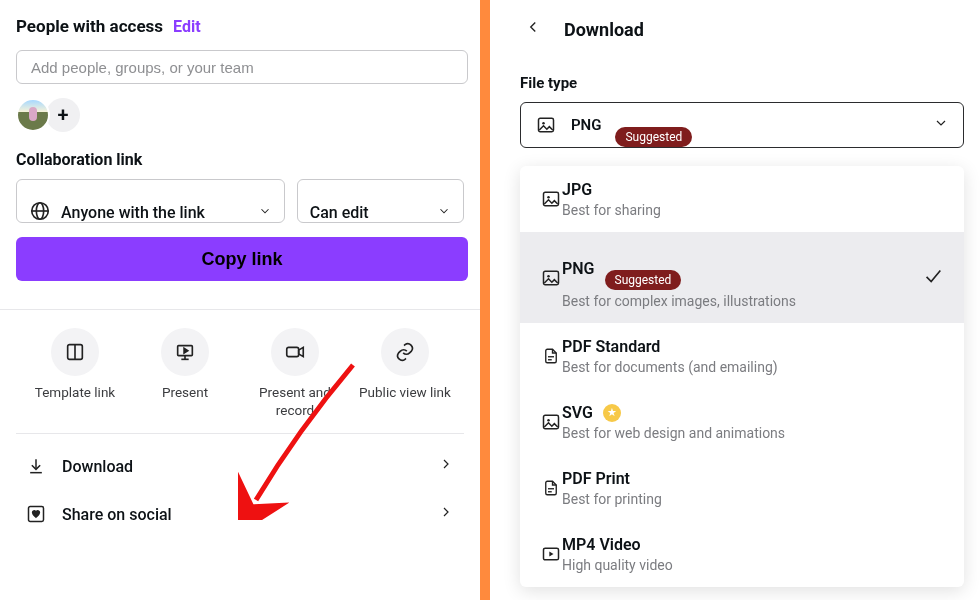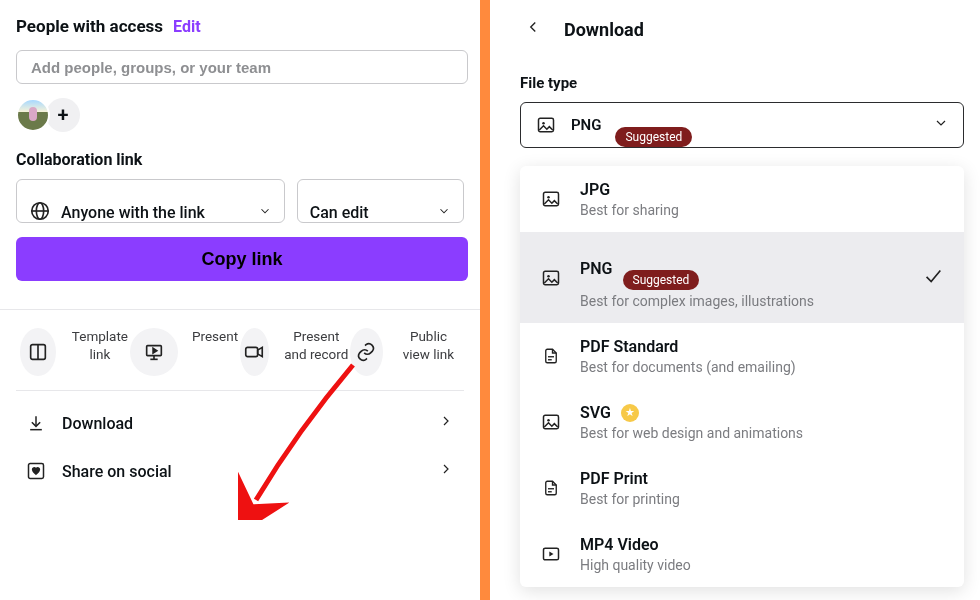--- a/index.html
+++ b/index.html
@@ -29,21 +29,21 @@
     position: relative;
   }
 
   
   .access-row { display:flex; align-items:flex-end; gap:10px; margin-bottom:14px; }
   .access-title { font-weight:700; font-size:17px; }
   .edit-link { color:#8b3dff; font-weight:700; font-size:16px; cursor:pointer; }
 
   .add-input {
     width:452px; height:32px; border:1px solid #c9c9cc; border-radius:6px;
-    padding:16px 14px; font-size:15px; color:#5f6368;font-weight:bold;
+    padding:16px 14px; font-size:15px; color:#5f6368;
   }
   .add-input::placeholder { color:#8e8f92; }
 
   .avatars { display:flex; align-items:center; gap:4px; margin:14px 0 18px; }
   .avatar {
     width:34px; height:34px; border-radius:50%;
     background: linear-gradient(180deg,#a7d8ff 0%,#f7f3d8 40%,#6b7a4a 41%, #6b7a4a 100%);
     position:relative; border:2px solid #fff;
   }
   .avatar::after{
@@ -70,21 +70,21 @@
 
   .copy-btn {
     width:452px; height:44px; border:none; border-radius:6px;
     background:#8b3dff; color:#000000; font-size:18px; font-weight:700;
     cursor:pointer;
   }
 
   .hr { height:1px; background:#e7e7ea; margin:28px -16px 0; }
 
   .icon-row { display:flex; justify-content:space-around; padding:18px 4px 14px; }
-  .icon-card { display:flex; flex-direction:row; align-items:flex-start; gap:14px; width:110px; cursor:pointer; }
+  .icon-card { display:flex; flex-direction:column; align-items:center; gap:8px; width:110px; cursor:pointer; }
   .icon-circle {
     width:48px; height:48px; border-radius:50%; background:#f3f3f5;
     display:flex; align-items:center; justify-content:center;
   }
   .icon-label { font-size:13.5px; color:#3c3d40; text-align:center; line-height:1.3; }
 
   .list-section { border-top:1px solid #e7e7ea; padding-top:8px; }
   .list-row {
     display:flex; align-items:center; gap:16px; padding:14px 10px;
     cursor:pointer; font-size:16px; font-weight:500;
@@ -112,21 +112,21 @@
     padding:3px 10px; border-radius:999px;margin-top:24px;
   }
   .ft-name { font-weight:600; font-size:15px; }
 
   .ft-dropdown {
     margin-top:18px; border-radius:6px; overflow:hidden;
     box-shadow: 0 4px 18px rgba(0,0,0,0.12);
     background:#fff;
   }
   .ft-opt {
-    display:flex; align-items:center; gap:18px; padding:14px 20px; cursor:pointer;
+    display:flex; align-items:center; padding:14px 20px; cursor:pointer;
   }
   .ft-opt.selected { background:#ececef; }
   .ft-opt .meta { display:flex; flex-direction:column; gap:3px; }
   .ft-opt .name-row { display:flex; align-items:center; gap:10px; }
   .ft-opt .name { font-weight:600; font-size:16px; }
   .ft-opt .desc { font-size:14px; color:#7b7c80; }
   .ft-opt .check { margin-left:auto; }
   .file-icon { width:22px; display:flex; justify-content:center; color:#252628; }
   .crown {
     width:18px; height:18px; border-radius:50%; background:#f7c948;

